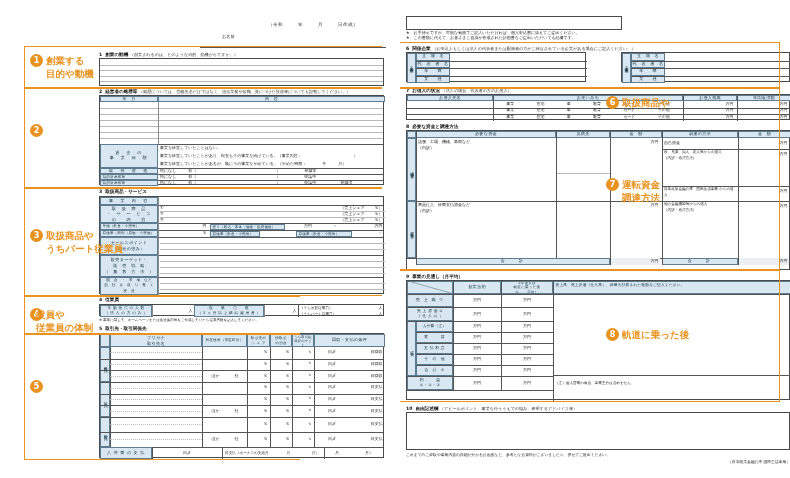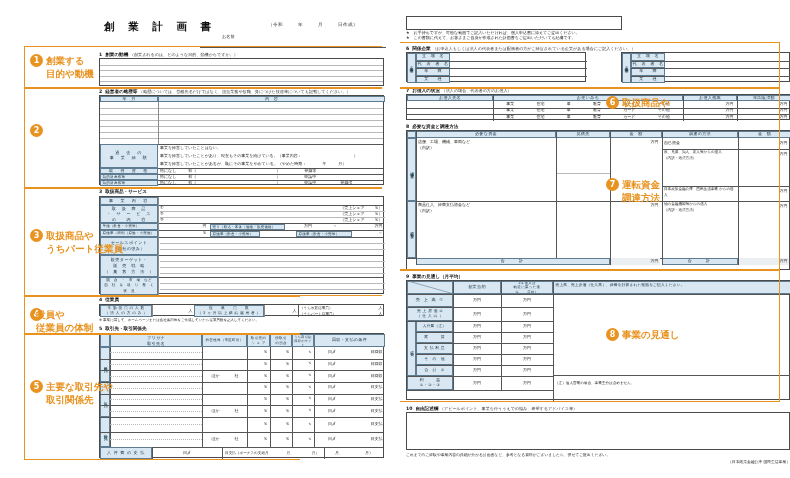--- a/index.html
+++ b/index.html
@@ -83,21 +83,20 @@
   .note { position:absolute; font-size:4px; color:#222; line-height:1.45; }
   .star { color:#333; }
 
   .tot { background:#eceff1; }
 </style>
 </head>
 <body>
 
 <div class="page">
 
-  <div class="title">創 業 計 画 書</div>
   <div class="title-date">（令和　　　年　　　月　　　日作成）</div>
   <div class="name-label">お名前</div>
   <div class="name-line"></div>
 
   <div class="note" style="left:406px; top:18px; width:216px;">
     <div><span class="star">★</span>　<span>この書類は、ご融資にかかる時間を短縮するために利用させていただきます。</span></div>
     <div class="b" style="padding-left:6px;"><span>なお、本書類はお返しできませんので、あらかじめご了承ください。</span></div>
     <div><span class="star">★</span>　<span>お手持ちですが、可能な範囲でご記入いただければ、個人申込書に添えてご提出ください。</span></div>
     <div class="b"><span class="star">★</span>　<span>この書類に代えて、お客さまご自身が作成された計画書をご提出いただいても結構です。</span></div>
   </div>
@@ -594,29 +593,27 @@
   <div class="anno" style="left:46px; top:229px;">取扱商品や
 うちパート従業員</div>
 
   <div class="frame no-right" style="left:24px; top:296px; width:276px; height:38px;"></div>
   <div class="badge" style="left:30px; top:308px;">4</div>
   <div class="anno" style="left:36px; top:308px;">役員や
 従業員の体制</div>
 
   <div class="frame no-right" style="left:24px; top:334px; width:276px; height:126px;"></div>
   <div class="badge" style="left:30px; top:380px;">5</div>
-  <div class="anno" style="left:46px; top:380px;">主要な取引先や
-取引関係先</div>
 
   <div class="frame no-left" style="left:400px; top:42px; width:380px; height:46px;"></div>
   <div class="badge" style="left:606px; top:96px;">6</div>
   <div class="anno" style="left:622px; top:96px;">取扱商品や</div>
 
   <div class="frame no-left" style="left:400px; top:88px; width:380px; height:182px;"></div>
   <div class="badge" style="left:606px; top:178px;">7</div>
   <div class="anno" style="left:622px; top:178px;">運転資金
 調達方法</div>
 
   <div class="frame no-left" style="left:400px; top:270px; width:380px; height:132px;"></div>
   <div class="badge" style="left:606px; top:328px;">8</div>
-  <div class="anno" style="left:622px; top:328px;">事業の見通し</div>
+  <div class="anno" style="left:622px; top:328px;">軌道に乗った後</div>
 
 </div>
 
 </body></html>

